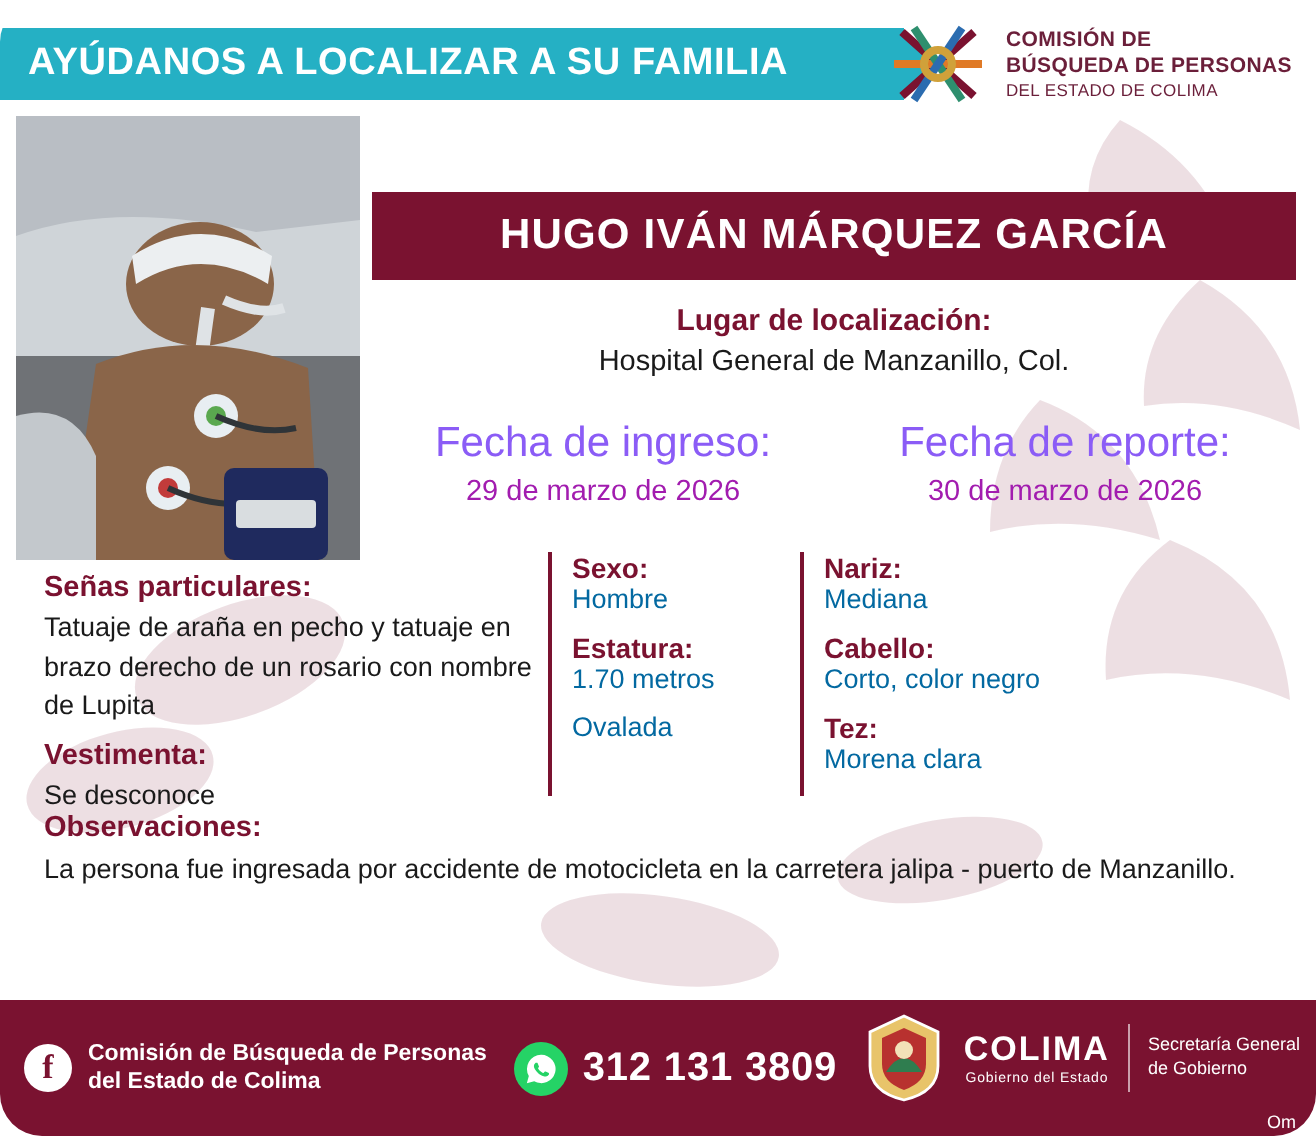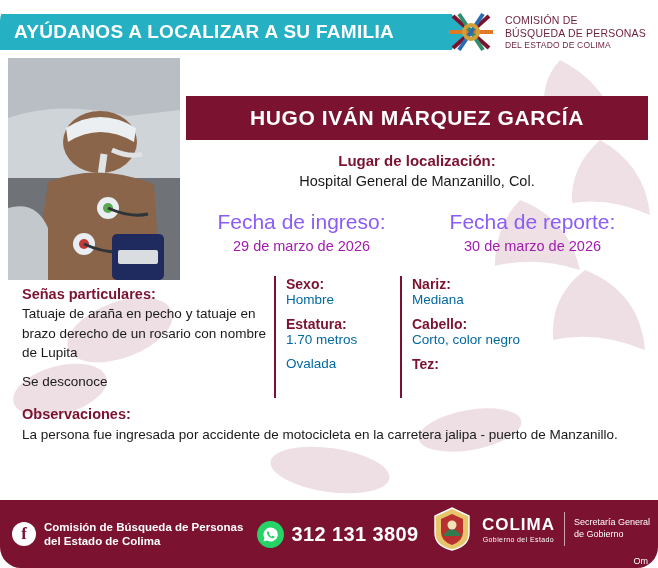--- a/index.html
+++ b/index.html
@@ -57,21 +57,21 @@
     display: flex; align-items: center; gap: 8px;
   }
   .logo-mark {
     width: 52px; height: 48px;
     position: relative;
   }
   .logo-text {
     line-height: 1.22;
   }
   .logo-l1, .logo-l2 {
-    font-size: 10.5px; font-weight: normal; color: #6b1f3a; letter-spacing: .2px;
+    font-size: 10.5px; font-weight: bold; color: #6b1f3a; letter-spacing: .2px;
   }
   .logo-l3 {
     font-size: 8.5px; color: #6b1f3a; letter-spacing: .2px;
   }
 
   
   .photo {
     position: absolute;
     left: 8px; top: 58px;
     width: 172px; height: 222px;
@@ -291,40 +291,42 @@
     <div class="date-col">
       <div class="date-label">Fecha de reporte:</div>
       <div class="date-value">30 de marzo de 2026</div>
     </div>
   </div>
 
   <div class="left-details">
     <div class="sec-title">Señas particulares:</div>
     <div class="sec-text">Tatuaje de araña en pecho y tatuaje en brazo derecho de un rosario con nombre de Lupita</div>
     <div class="gap"></div>
+    <div class="sec-title">Vestimenta:</div>
     <div class="sec-text">Se desconoce</div>
   </div>
 
   <div class="vsep a"></div>
   <div class="vsep b"></div>
 
   <div class="mid-col">
     <div class="fld-label">Sexo:</div>
     <div class="fld-value">Hombre</div>
     <div class="fld-label">Estatura:</div>
     <div class="fld-value">1.70 metros</div>
     <div class="fld-value">Ovalada</div>
   </div>
 
   <div class="right-col">
     <div class="fld-label">Nariz:</div>
     <div class="fld-value">Mediana</div>
     <div class="fld-label">Cabello:</div>
     <div class="fld-value">Corto, color negro</div>
     <div class="fld-label">Tez:</div>
+    <div class="fld-value">Morena clara</div>
   </div>
 
   <div class="obs">
     <div class="sec-title">Observaciones:</div>
     <div class="obs-text">La persona fue ingresada por accidente de motocicleta en la carretera jalipa - puerto de Manzanillo.</div>
   </div>
 
   <div class="footer">
     <div class="fb-block">
       <div class="fb-icon">f</div>

